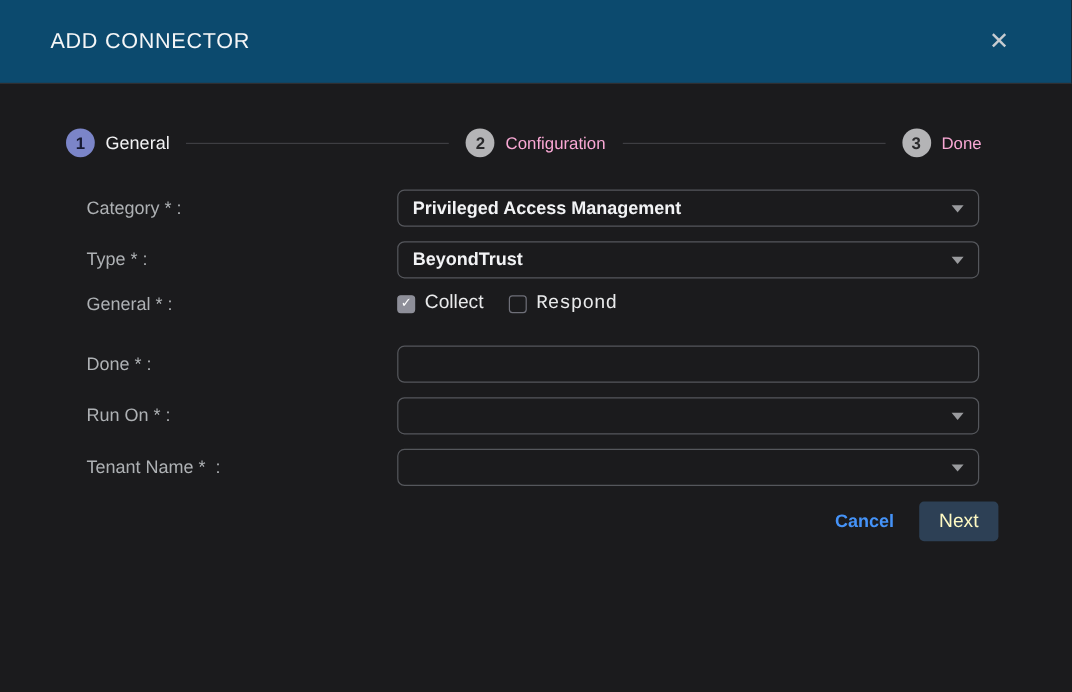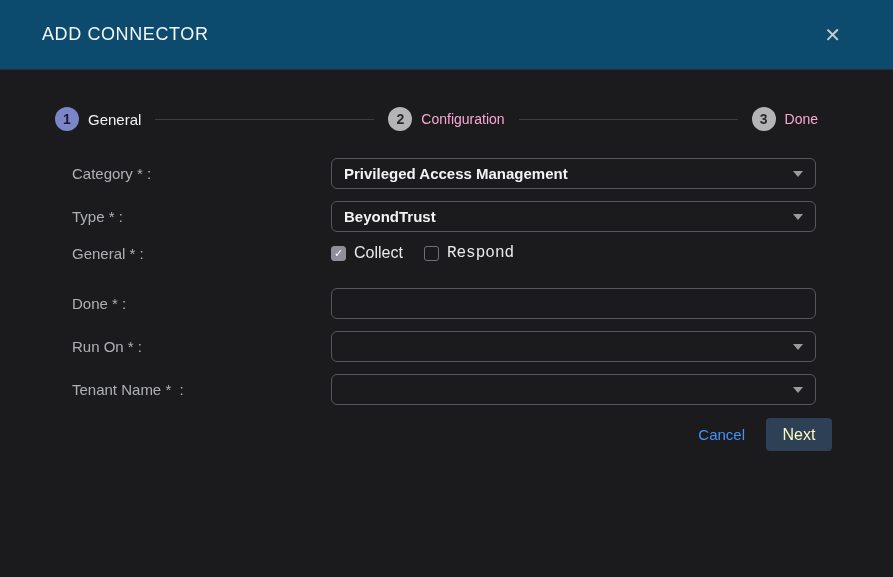--- a/index.html
+++ b/index.html
@@ -134,21 +134,21 @@
     align-items: center;
     justify-content: flex-end;
     padding-right: 61px;
     margin-top: 13px;
   }
   .cancel-btn {
     background: none;
     border: none;
     color: #4593f8;
     font-size: 15px;
-    font-weight: 400;
+    font-weight: 700;
     font-family: "Liberation Sans", sans-serif;
     cursor: pointer;
     margin-right: 21px;
   }
   .next-btn {
     width: 66px; height: 33px;
     background: #2d4055;
     border: none;
     border-radius: 4px;
     color: #fef9c3;

